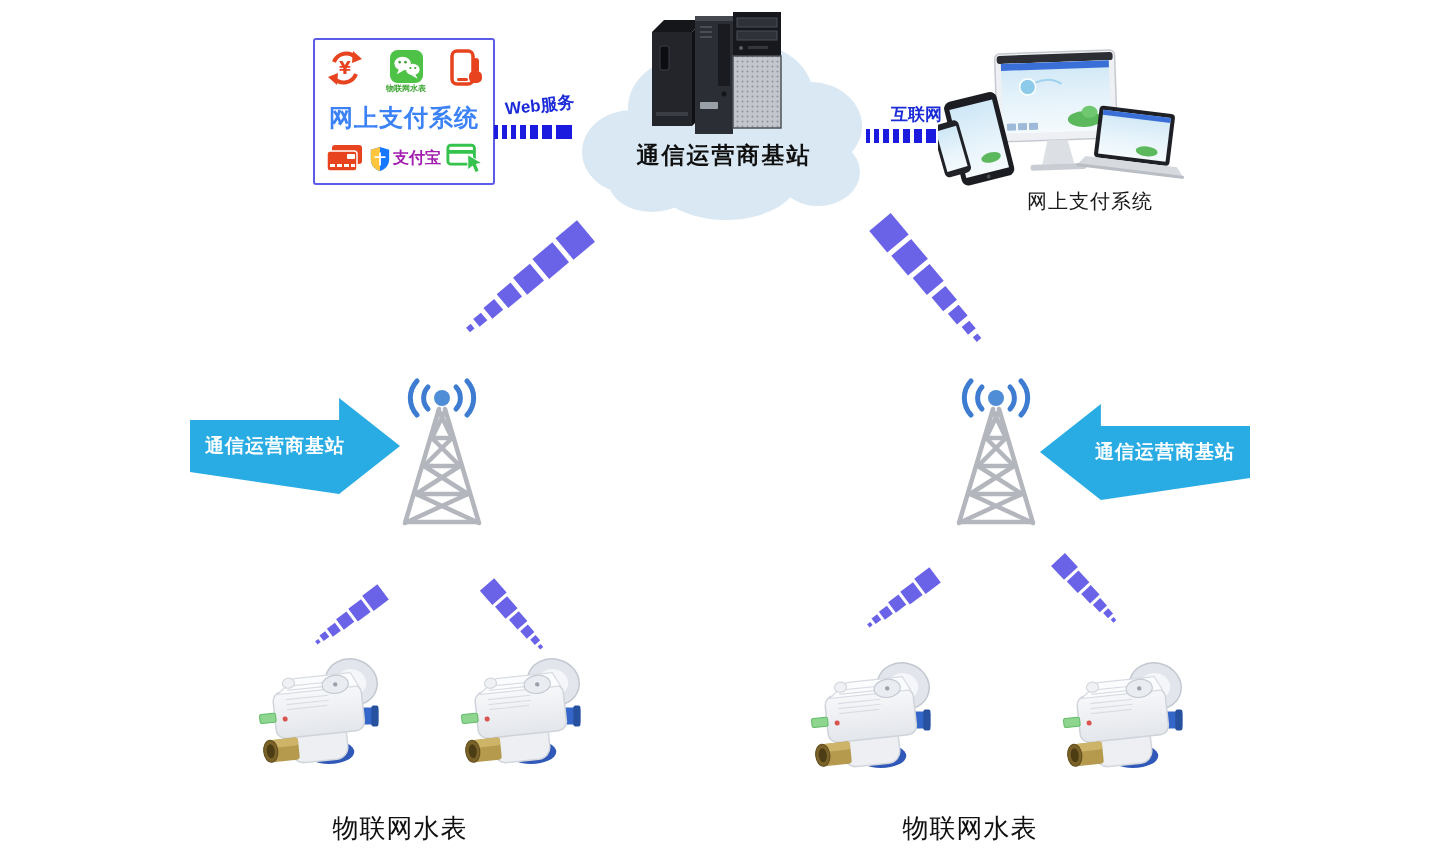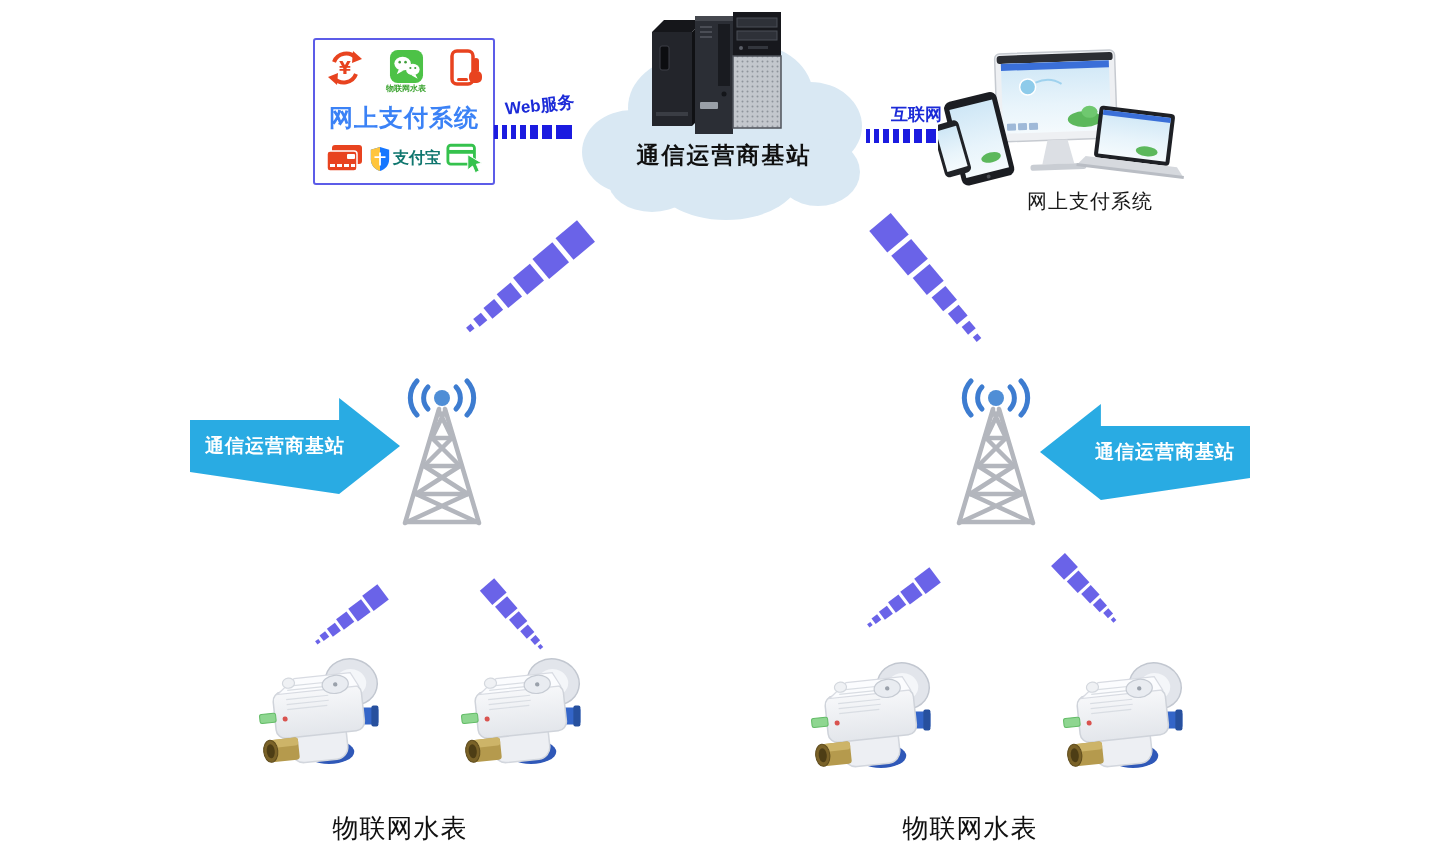--- a/index.html
+++ b/index.html
@@ -10,21 +10,21 @@
   
   .paybox{position:absolute;left:313px;top:38px;width:182px;height:147px;border:2px solid #5c5ce8;
           border-radius:3px;background:#fff;box-sizing:border-box;display:flex;flex-direction:column;
           justify-content:space-between;padding:9px 11px 8px;}
   .prow{display:flex;justify-content:space-between;align-items:flex-start;}
   .prow.bottom{align-items:center;}
   .ptitle{font-size:24px;font-weight:bold;color:#3b82f6;text-align:center;letter-spacing:1px;}
   .wwrap{display:flex;flex-direction:column;align-items:center;}
   .wcap{font-size:8px;color:#3aa32f;font-weight:bold;line-height:1;margin-top:1px;}
   .aliwrap{display:flex;align-items:center;gap:2px;}
-  .alitext{font-size:16px;font-weight:bold;color:#0f766e;letter-spacing:0;}
+  .alitext{font-size:16px;font-weight:bold;color:#a21caf;letter-spacing:0;}
 
   
   .dash{position:absolute;display:flex;align-items:center;transform-origin:left center;}
   .dash i{display:block;background:#6a63e8;flex:none;}
   .dash.hblue i{background:#1b1be0;}
 
   
   .linklabel{position:absolute;color:#1c2bd8;font-weight:bold;font-size:17px;white-space:nowrap;}
 
   

